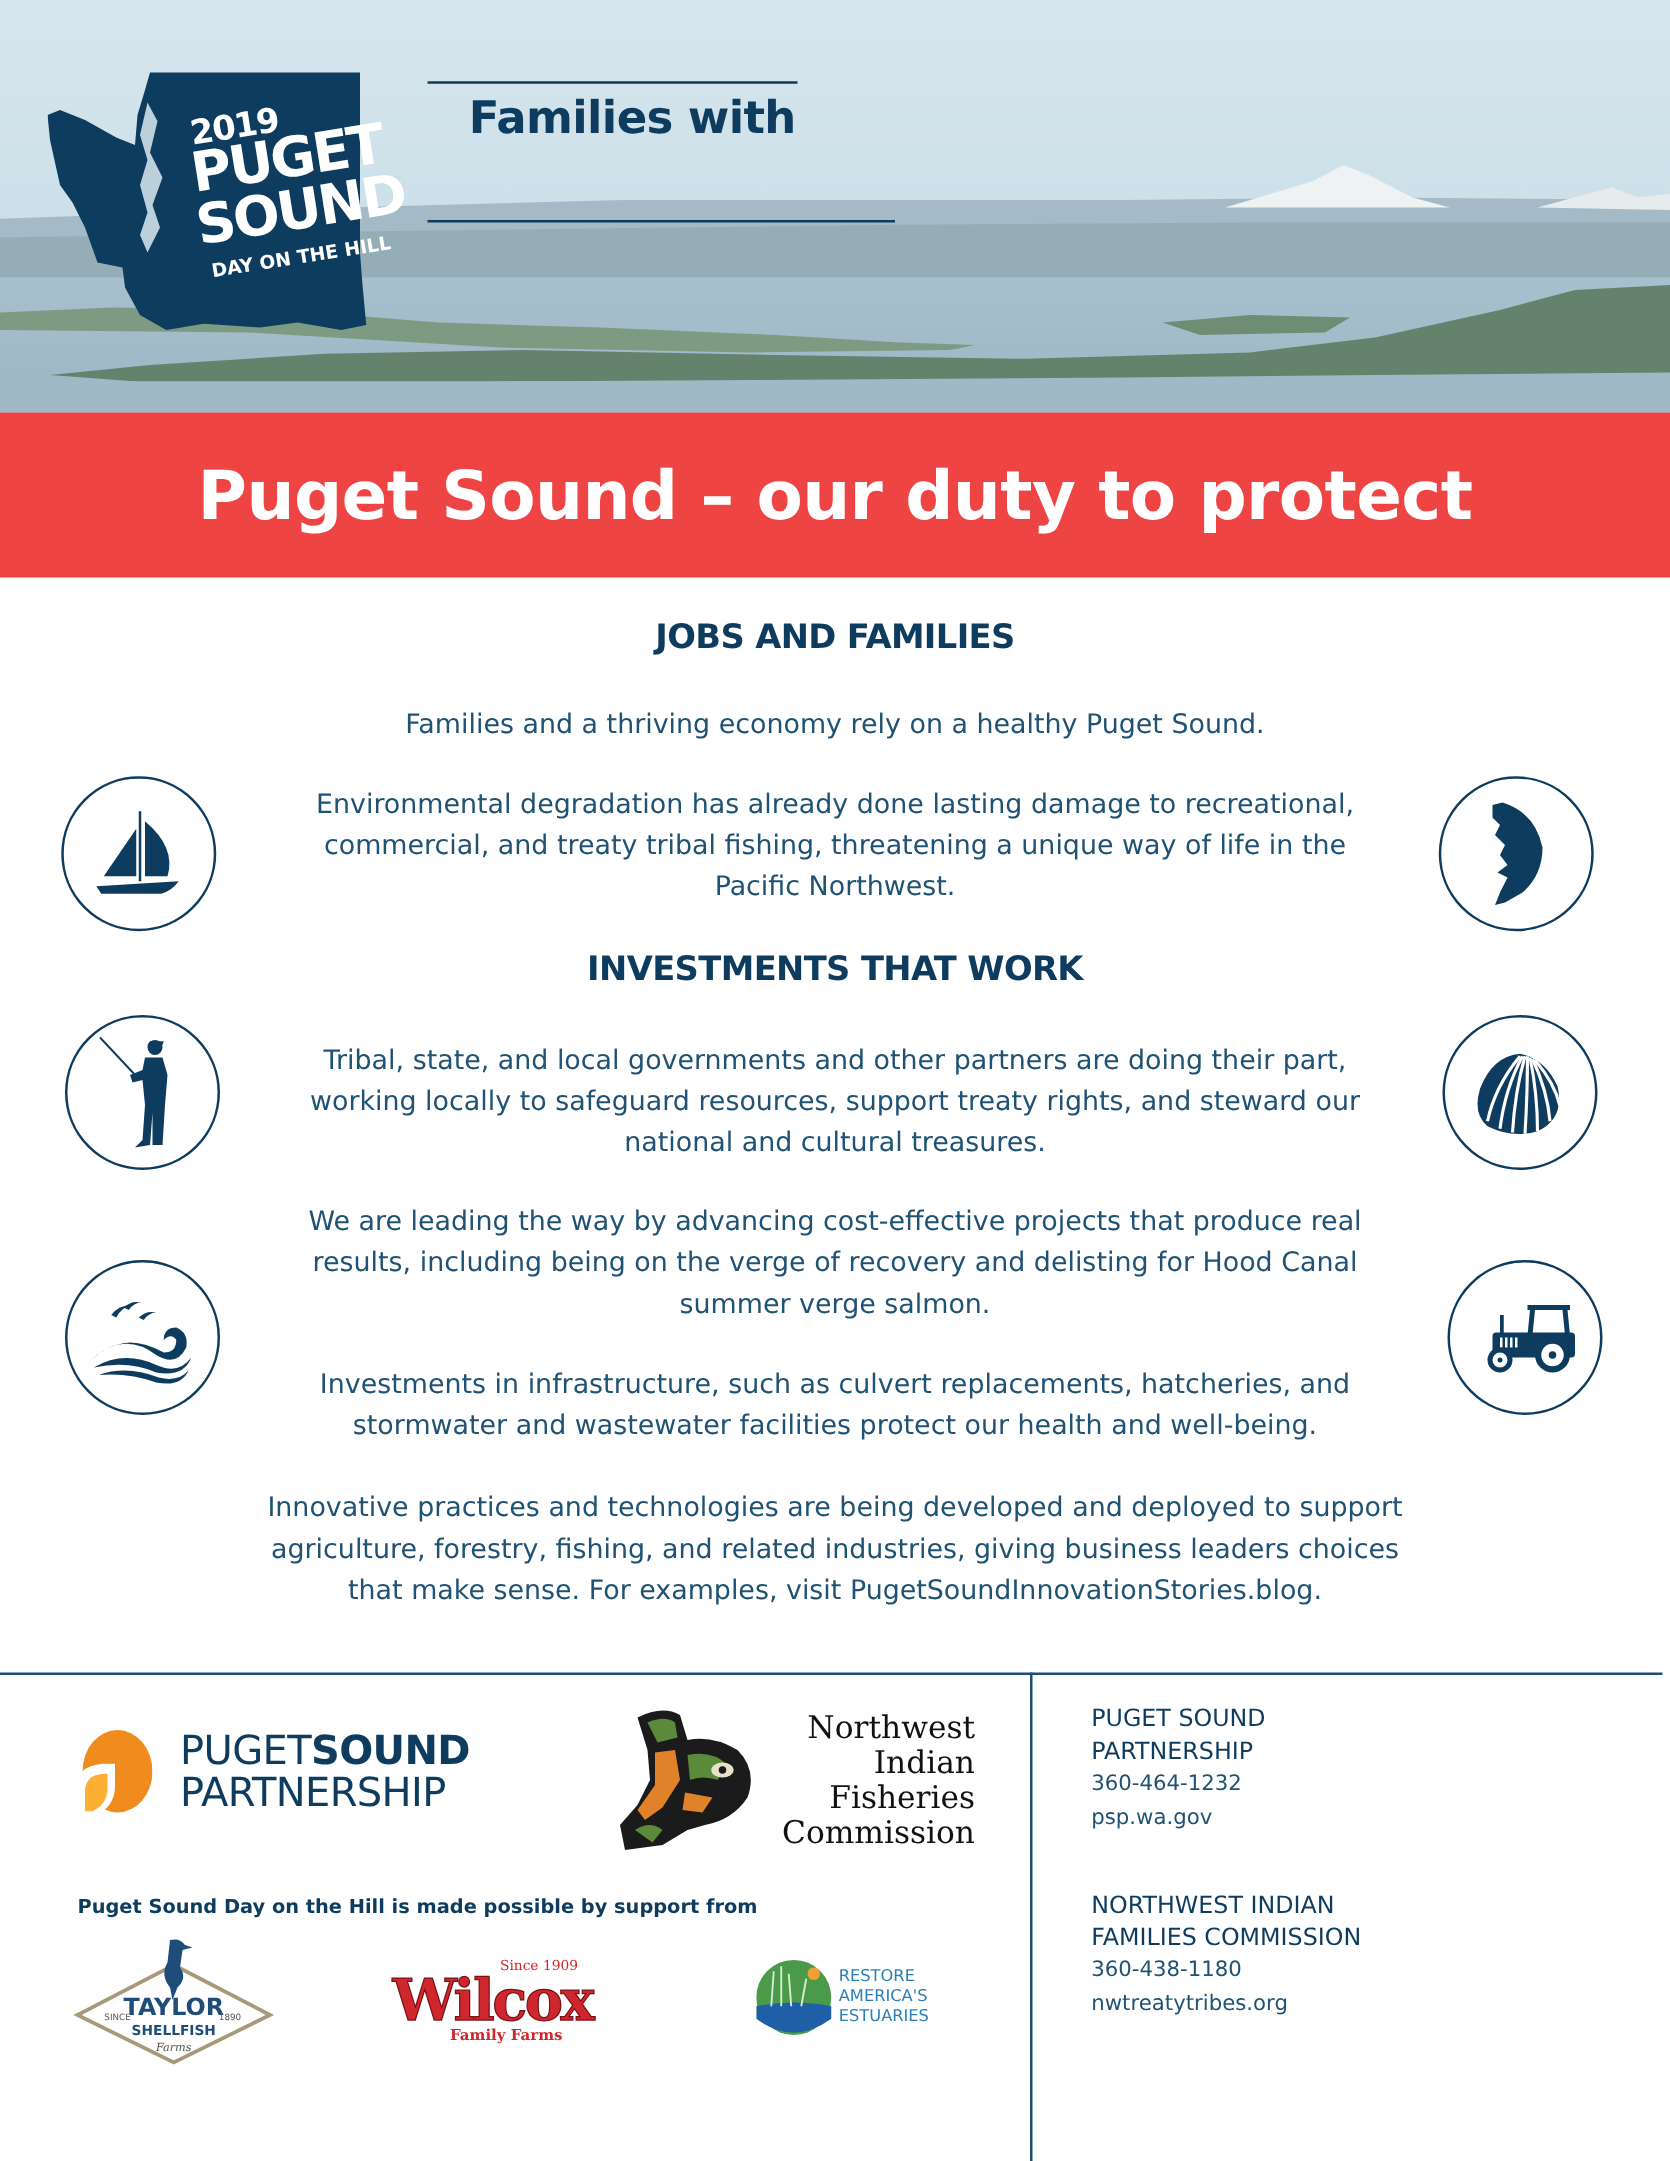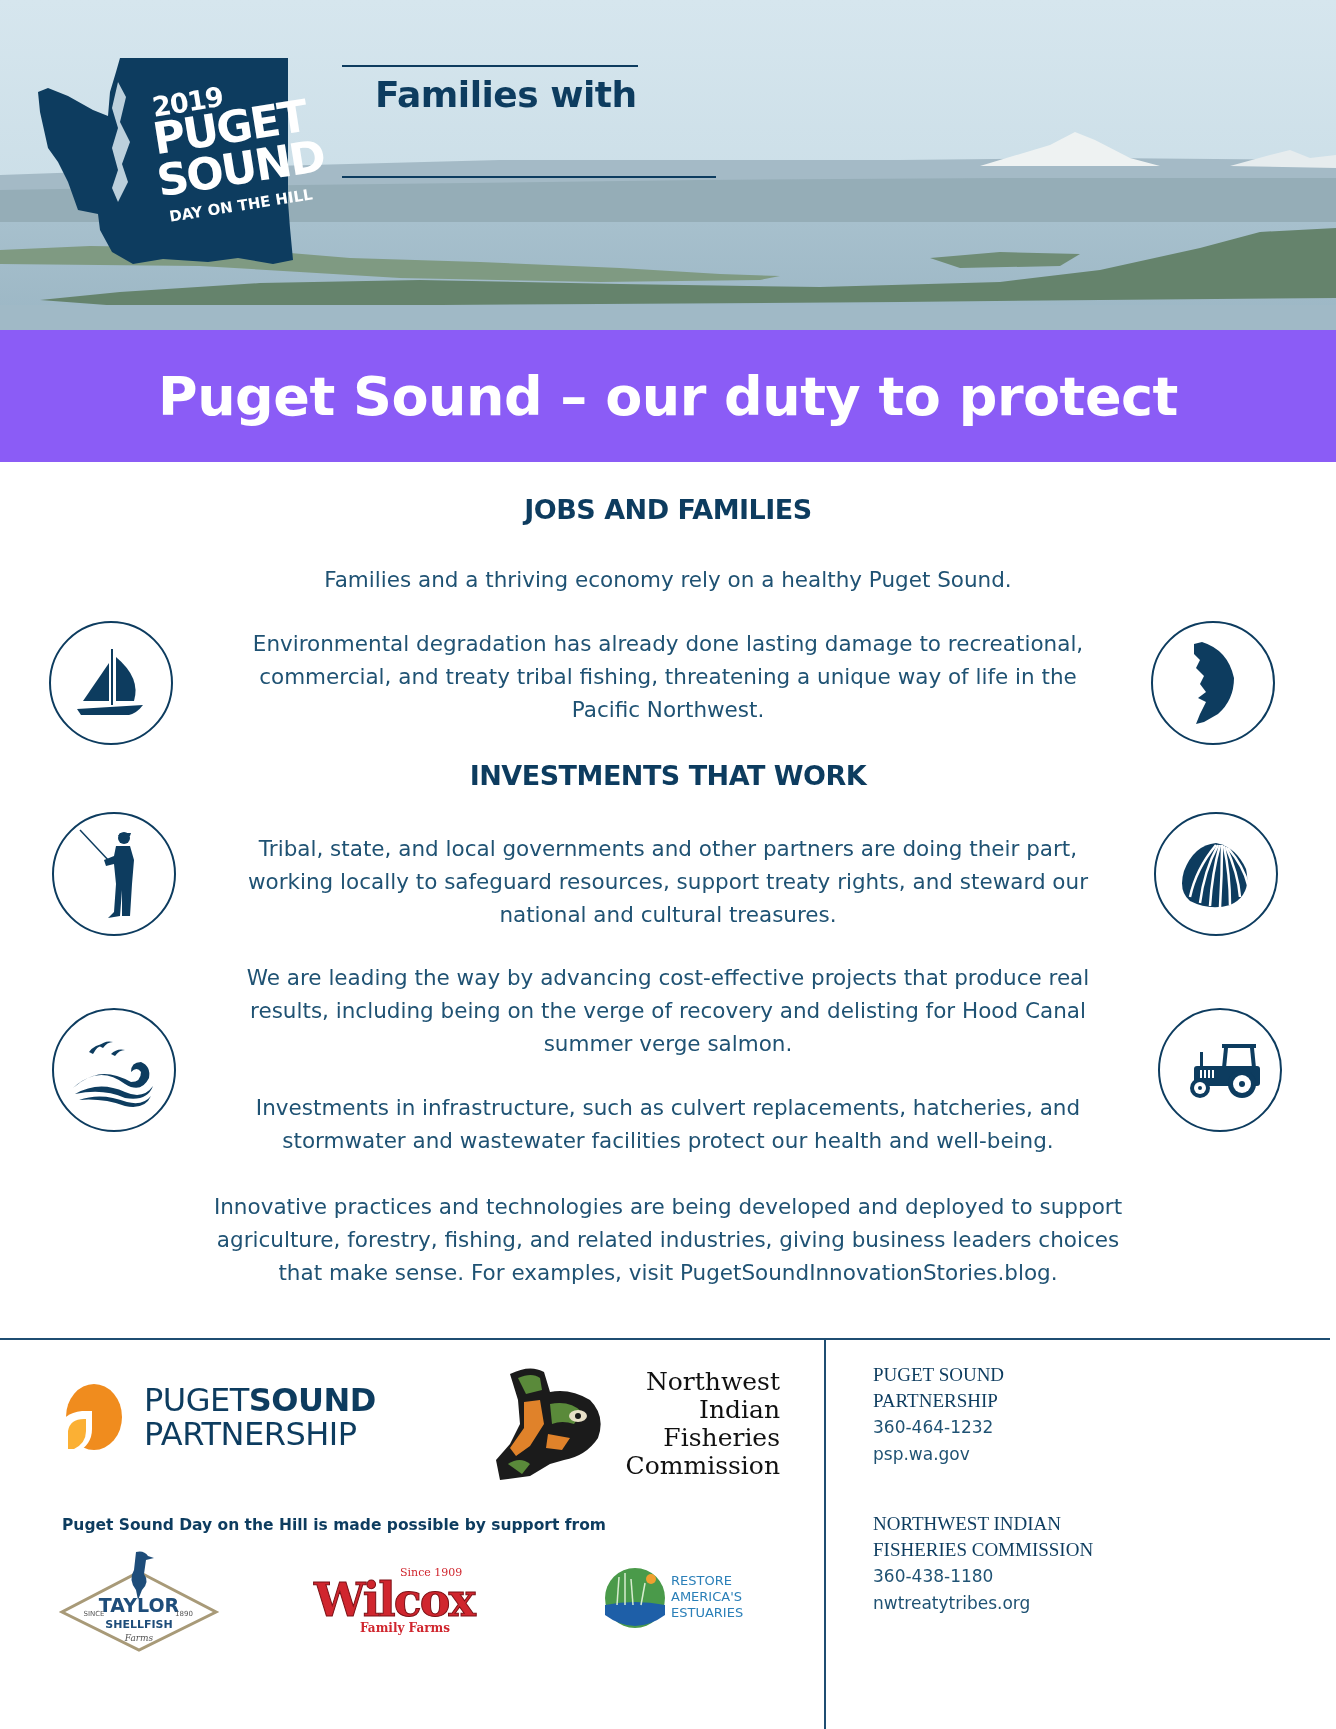--- a/index.html
+++ b/index.html
@@ -16,21 +16,21 @@
   .logo-puget { left: 150px; top: 118px; font-size: 44px; letter-spacing: -2px; line-height: 1; }
   .logo-sound { left: 154px; top: 160px; font-size: 44px; letter-spacing: -2px; line-height: 1; }
   .logo-dayhill { left: 168px; top: 208px; font-size: 15px; letter-spacing: 0; }
 
   .together-rule-top { position: absolute; left: 342px; top: 65px; width: 296px; height: 2px; background: #0d3c5f; }
   .together-rule-bot { position: absolute; left: 342px; top: 176px; width: 374px; height: 2px; background: #0d3c5f; }
   .together-line1 { position: absolute; left: 375px; top: 74px; font-size: 36px; font-weight: bold; color: #0d3c5f; letter-spacing: -0.5px; }
   .together-line2 { position: absolute; left: 370px; top: 116px; font-size: 50px; font-weight: bold; color: #0d3c5f; letter-spacing: -1px; }
 
   
-  .banner { position: absolute; left: 0; top: 330px; width: 1336px; height: 132px; background: #8b5cf6;
+  .banner { position: absolute; left: 0; top: 330px; width: 1336px; height: 132px; background: #ef4444;
     display: flex; align-items: center; justify-content: center; }
   .banner-title { color: #ffffff; font-size: 54px; font-weight: bold; letter-spacing: -0.5px; }
 
   
   .heading { position: absolute; left: 0; width: 1336px; text-align: center; font-size: 27px; font-weight: bold; color: #0d3c5f; letter-spacing: -0.5px; }
   .para { position: absolute; left: 200px; width: 936px; text-align: center; font-size: 21.5px; line-height: 33px; color: #1f5273; font-weight: normal; }
 
   .icon-circle { position: absolute; width: 124px; height: 124px; border: 2px solid #0d3c5f; border-radius: 50%; display: flex; align-items: center; justify-content: center; }
 
   
@@ -46,21 +46,21 @@
   .nwifc-logo { position: absolute; left: 490px; top: 1360px; width: 290px; height: 125px; }
   .nwifc-text { position: absolute; right: 0; top: 8px; text-align: right; font-family: "DejaVu Serif", serif; font-size: 25px; line-height: 28px; color: #111111; }
 
   .support-text { position: absolute; left: 62px; top: 1516px; font-size: 15.5px; font-weight: bold; color: #0d3c5f; }
 
   .taylor { position: absolute; left: 58px; top: 1550px; width: 162px; height: 102px; }
   .wilcox { position: absolute; left: 310px; top: 1560px; width: 190px; height: 78px; }
   .rae { position: absolute; left: 605px; top: 1565px; width: 170px; height: 66px; }
 
   .contact { position: absolute; left: 873px; color: #0d3c5f; }
-  .contact .org { font-size: 19px; line-height: 26px; font-weight: normal; letter-spacing: 0; font-family: Liberation Serif, serif; }
+  .contact .org { font-size: 19px; line-height: 26px; font-weight: normal; letter-spacing: 0; }
   .contact .phone, .contact .site { font-size: 17px; line-height: 27px; color: #1f5273; }
 </style>
 </head>
 <body>
 
 <div class="hero">
   <svg class="scene" width="1336" height="330" viewBox="0 0 1336 330">
     <defs>
       <linearGradient id="sky" x1="0" y1="0" x2="0" y2="1">
         <stop offset="0" stop-color="#d6e6ee"></stop>
@@ -255,16 +255,16 @@
 </div>
 
 <div class="contact" style="top:1362px;">
   <div class="org">PUGET SOUND</div>
   <div class="org">PARTNERSHIP</div>
   <div class="phone">360-464-1232</div>
   <div class="site">psp.wa.gov</div>
 </div>
 <div class="contact" style="top:1511px;">
   <div class="org">NORTHWEST INDIAN</div>
-  <div class="org">FISHERIES COMMISSION</div>
+  <div class="org">FAMILIES COMMISSION</div>
   <div class="phone">360-438-1180</div>
   <div class="site">nwtreatytribes.org</div>
 </div>
 
 </body></html>

